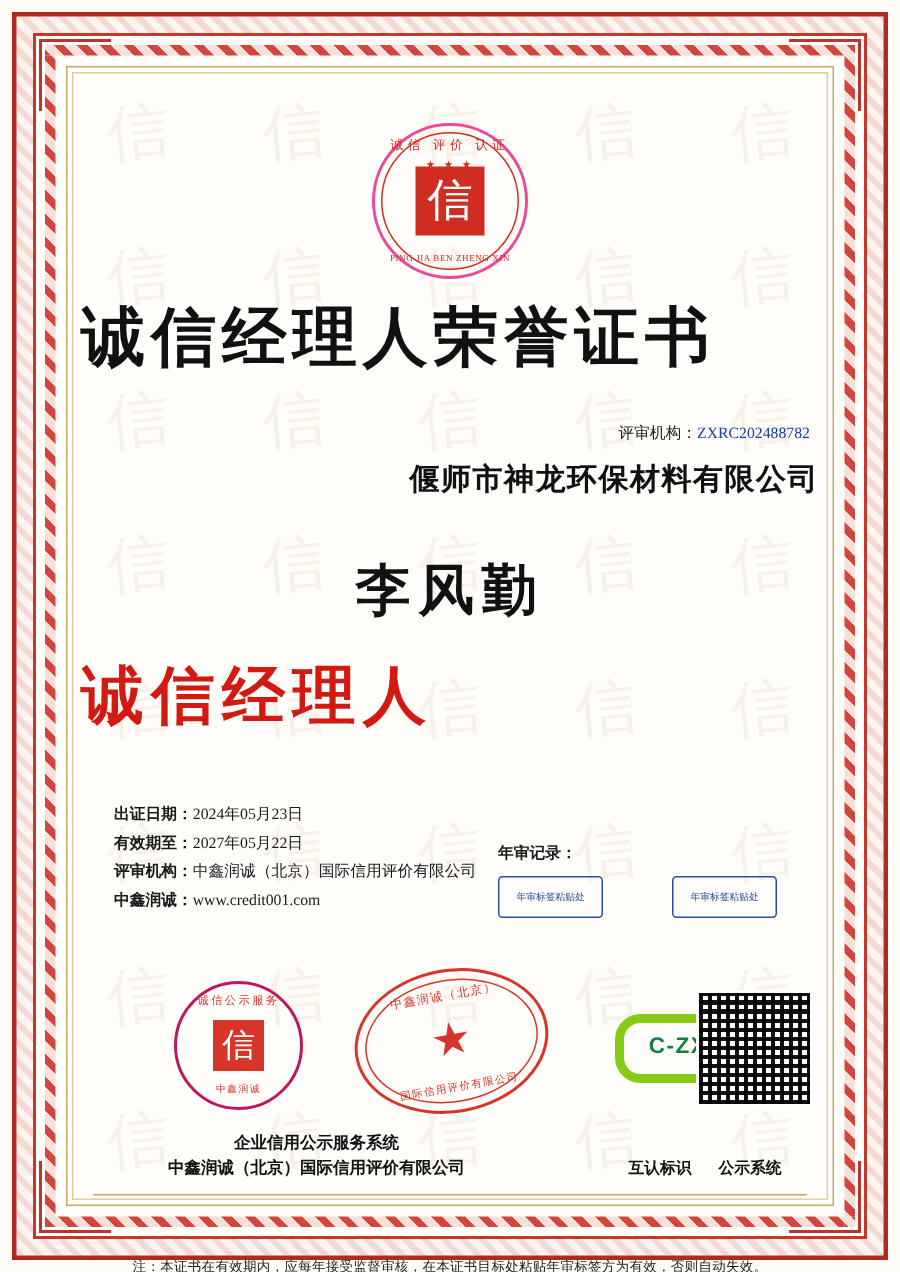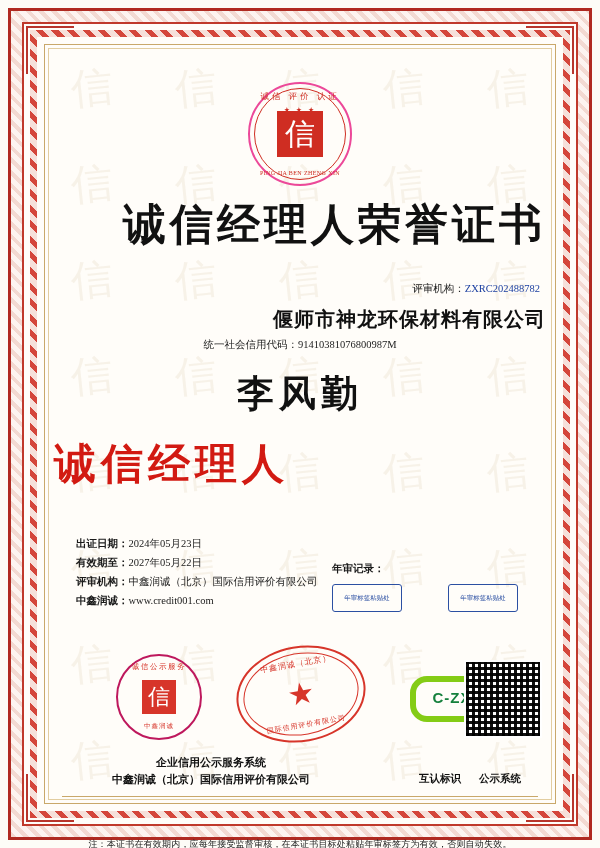--- a/index.html
+++ b/index.html
@@ -144,21 +144,21 @@
     font-size: 7px;
     color: #cf2d22;
     letter-spacing: 2px;
   }
 
   
   .title-cn {
     position: absolute;
     top: 142px;
     left: 0; right: 0;
-    text-align: right;
+    text-align: left;
     font-size: 43px;
     font-weight: bold;
     color: #111;
     letter-spacing: 4px;
     font-family: "Liberation Serif", serif;
   }
   .title-en {
     position: absolute;
     top: 195px;
     left: 0; right: 0;
@@ -551,23 +551,20 @@
     </div>
 
     <div class="title-cn">诚信经理人荣誉证书</div>
 
     <div class="credit-line">
       <span>评审机构：</span><span class="val">ZXRC202488782</span>
     </div>
 
     <div class="company">偃师市神龙环保材料有限公司</div>
 
-    <div class="uscc">
-      <span>统一社会信用代码：</span><span>91410381076800987M</span>
-    </div>
 
     <div class="person">李风勤</div>
     <div class="award">诚信经理人</div>
 
     <div class="details">
       <div>
         <span class="k">出证日期：</span><span>2024年05月23日</span>
       </div>
       <div>
         <span class="k">有效期至：</span><span>2027年05月22日</span>

